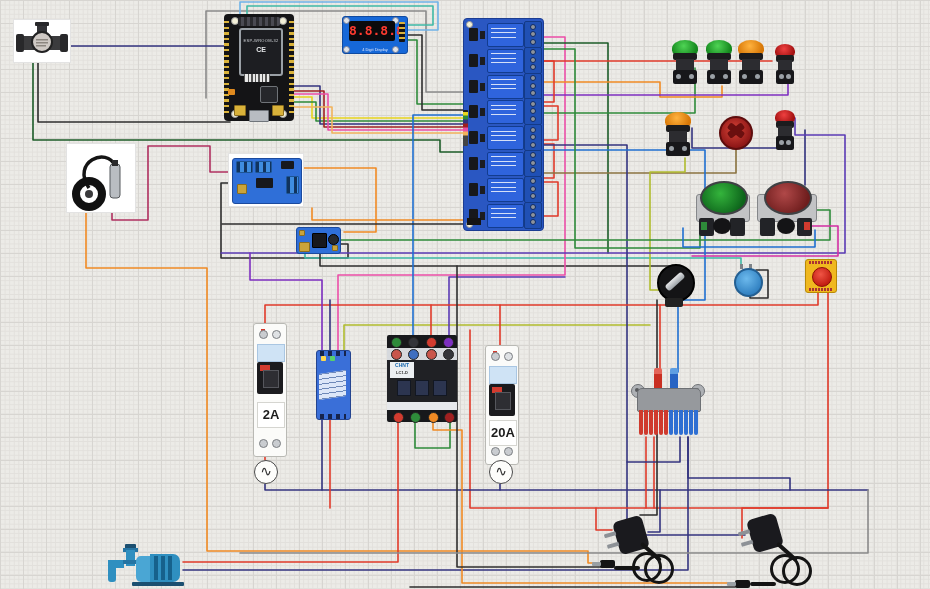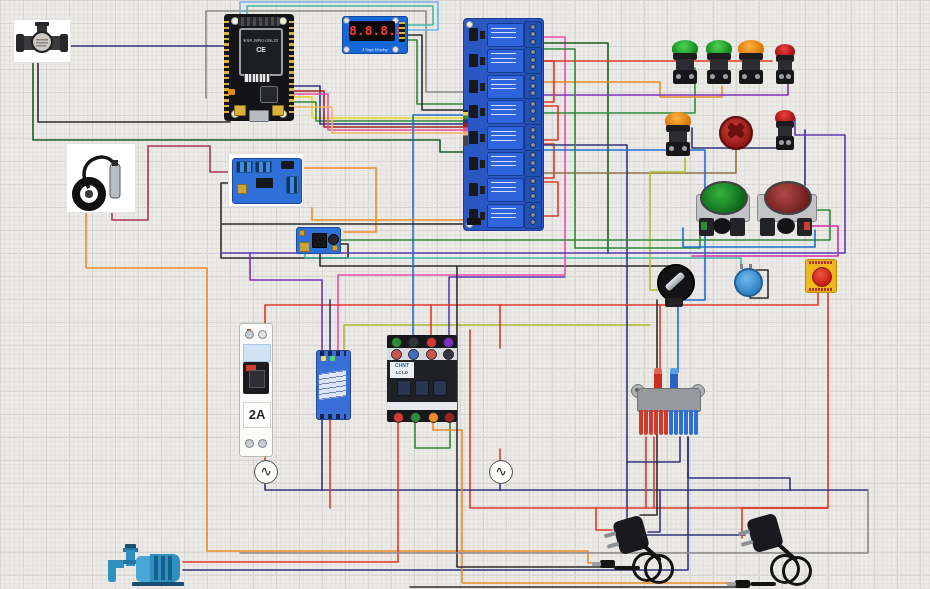--- a/index.html
+++ b/index.html
@@ -475,21 +475,21 @@
     <div class="cap-pins"></div>
     <div class="cap-body"></div>
   </div>
   <div class="comp" style="left:805px;top:259px;width:32px;height:34px">
     <div class="estop-plate"></div>
     <div class="estop-txt" style="top:2px"></div>
     <div class="estop-btn"></div>
     <div class="estop-txt" style="bottom:2px"></div>
   </div>
 
-  <div class="comp mcb" style="left:239px;top:323px;width:32px;height:132px">
+  <div class="comp mcb" style="left:253px;top:323px;width:32px;height:132px">
     <div class="reddot"></div>
     <div class="tscrew"></div>
     <div class="tscrew tscrew2"></div>
     <div class="band"></div>
     <div class="toggle">
       <div class="onmark"></div>
       <div class="handle"></div>
     </div>
     <div class="amp">2A</div>
     <div class="bscrew"></div>
@@ -526,20 +526,33 @@
       <div class="ct-btn" style="left:46px"></div>
     </div>
     <div class="ct-bot"></div>
     <div class="ct-bot2"></div>
     <div class="ct-dot" style="left:6px;top:77px;background:#d23b2f"></div>
     <div class="ct-dot" style="left:23px;top:77px;background:#2e8b3a"></div>
     <div class="ct-dot" style="left:41px;top:77px;background:#f08a24"></div>
     <div class="ct-dot" style="left:57px;top:77px;background:#a02020"></div>
   </div>
 
+  <div class="comp mcb" style="left:485px;top:345px;width:32px;height:118px">
+    <div class="reddot"></div>
+    <div class="tscrew"></div>
+    <div class="tscrew tscrew2"></div>
+    <div class="band"></div>
+    <div class="toggle">
+      <div class="onmark"></div>
+      <div class="handle"></div>
+    </div>
+    <div class="amp" style="top:74px">20A</div>
+    <div class="bscrew"></div>
+    <div class="bscrew bscrew2"></div>
+  </div>
 
   <div class="comp" style="left:633px;top:368px;width:70px;height:72px">
     <div class="tb-pin red" style="left:21px;top:0"></div>
     <div class="tb-pin blue" style="left:37px;top:0"></div>
     <div class="tb-ear" style="left:-2px;top:16px"></div>
     <div class="tb-ear" style="right:-2px;top:16px"></div>
     <div class="tb-body"></div>
     <div class="tb-teeth">
         <div class="tb-tooth" style="left: 0px; background: rgb(207, 58, 45);"></div>
         <div class="tb-tooth" style="left: 5px; background: rgb(207, 58, 45);"></div>

